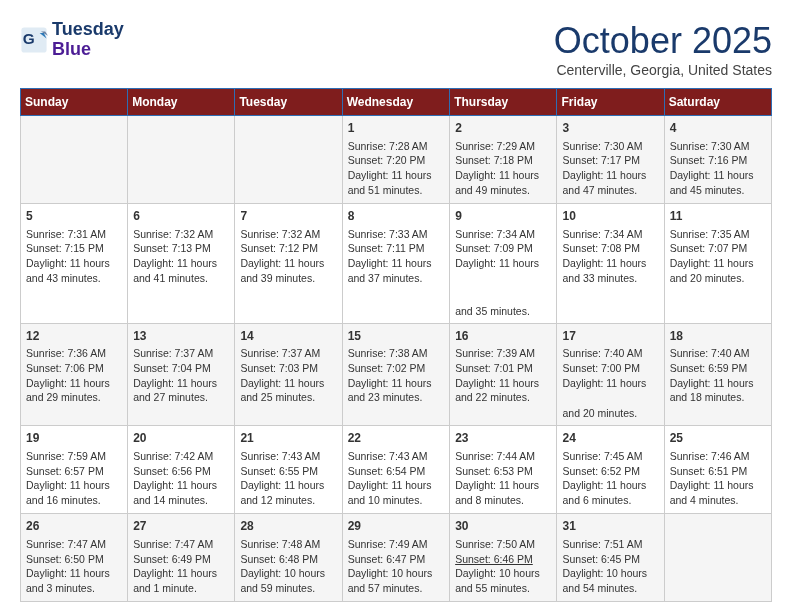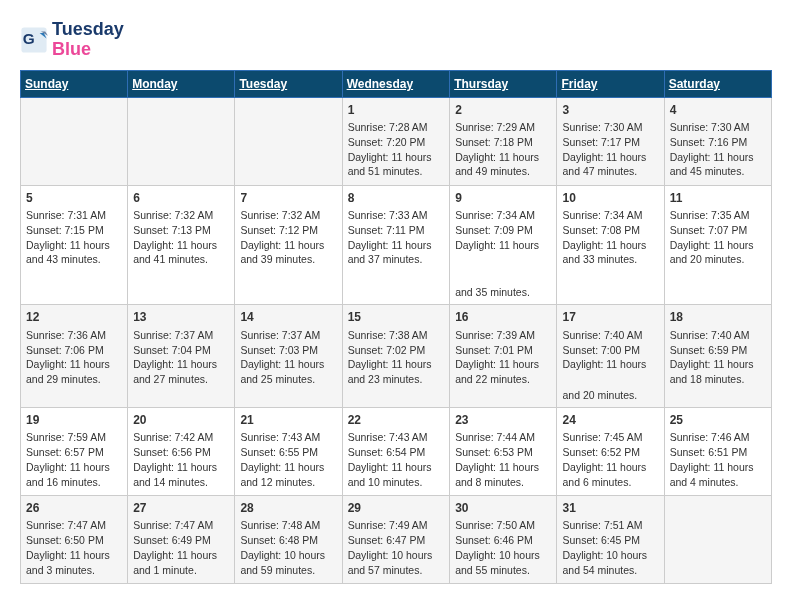--- a/index.html
+++ b/index.html
@@ -20,21 +20,21 @@
       display: flex;
       align-items: center;
     }
     .logo-text {
       font-size: 18px;
       font-weight: bold;
       color: #1a3a6b;
       line-height: 1.1;
     }
     .logo-text .blue {
-      color: #ec4899;
+      color: #4c1d95;
     }
     .logo-icon {
       width: 28px;
       height: 28px;
       margin-right: 4px;
     }
     .title-block {
       text-align: right;
     }
     .month-title {
@@ -45,23 +45,22 @@
     .subtitle {
       font-size: 14px;
       color: #444;
     }
     table {
       width: 100%;
       border-collapse: collapse;
       font-size: 11px;
     }
     thead tr {
-      background-color: #0c4a6e;
+      background-color: #7f1d1d;
       color: #fff;
-      text-decoration: underline;
     }
     thead th {
       padding: 6px 4px;
       text-align: left;
       font-weight: bold;
       font-size: 12px;
       border: 1px solid #2e6db4;
     }
     tbody tr {
       vertical-align: top;
@@ -104,20 +103,22 @@
       <polygon points="30,8 40,14 36,8" fill="#1a3a6b" opacity="0.6"></polygon>
     </svg>
     <div>
       <div class="logo-text">
         <span>Tuesday</span><br>
         <span class="blue">Blue</span>
       </div>
     </div>
   </div>
   <div class="title-block">
+    <div class="month-title">October 2025</div>
+    <div class="subtitle">Centerville, Georgia, United States</div>
   </div>
 </div>
 
 <table>
   <thead>
     <tr>
     <th>Sunday</th>
         <th>Monday</th>
         <th>Tuesday</th>
         <th>Wednesday</th>
@@ -338,21 +339,21 @@
         <td>
           <span class="day-num">29</span>
           <span style="display: block;">Sunrise: 7:49 AM</span>
           <span style="display: block;">Sunset: 6:47 PM</span>
           <span style="display: block;">Daylight: 10 hours</span>
           <span style="display: block;">and 57 minutes.</span>
         </td>
         <td>
           <span class="day-num">30</span>
           <span style="display: block;">Sunrise: 7:50 AM</span>
-          <span style="display: block;">Sunset: 6:46 PM</span>
+          <span style="display: block; text-decoration: underline;">Sunset: 6:46 PM</span>
           <span style="display: block;">Daylight: 10 hours</span>
           <span style="display: block;">and 55 minutes.</span>
         </td>
         <td>
           <span class="day-num">31</span>
           <span style="display: block;">Sunrise: 7:51 AM</span>
           <span style="display: block;">Sunset: 6:45 PM</span>
           <span style="display: block;">Daylight: 10 hours</span>
           <span style="display: block;">and 54 minutes.</span>
         </td>

